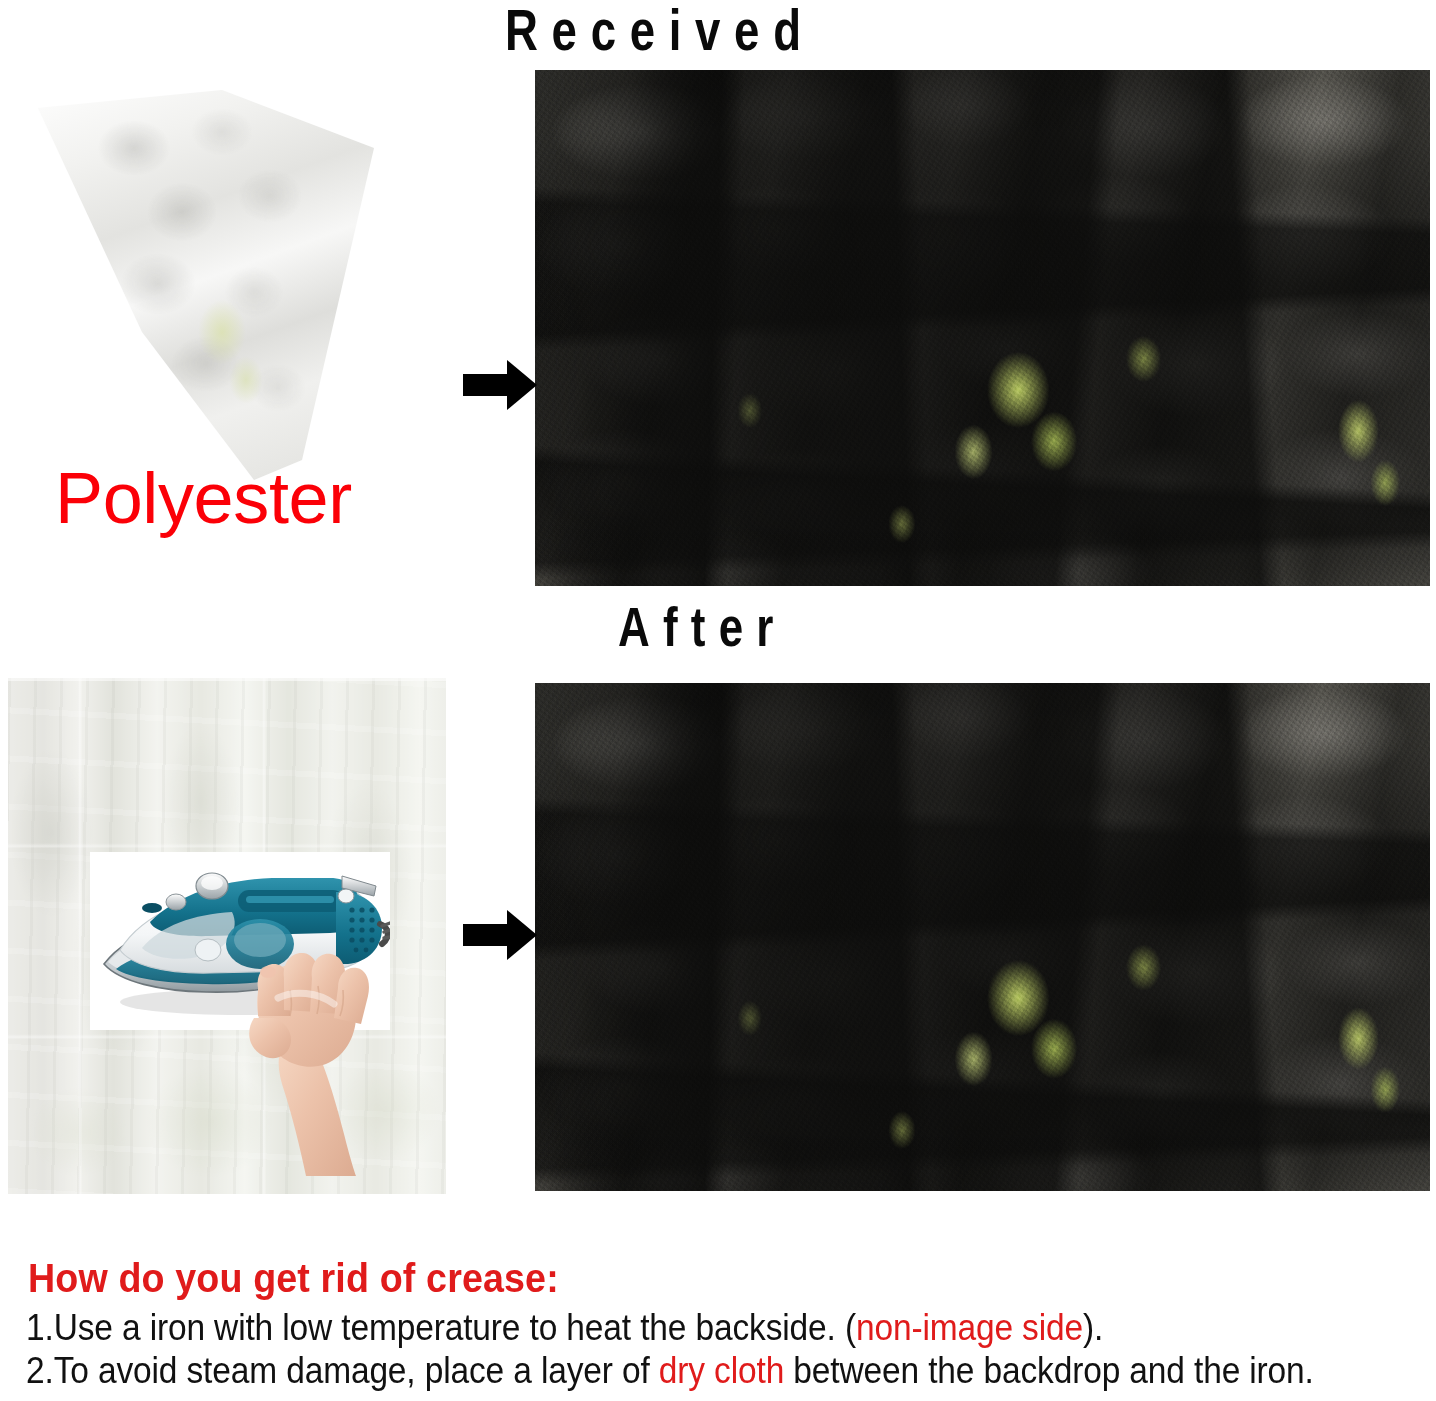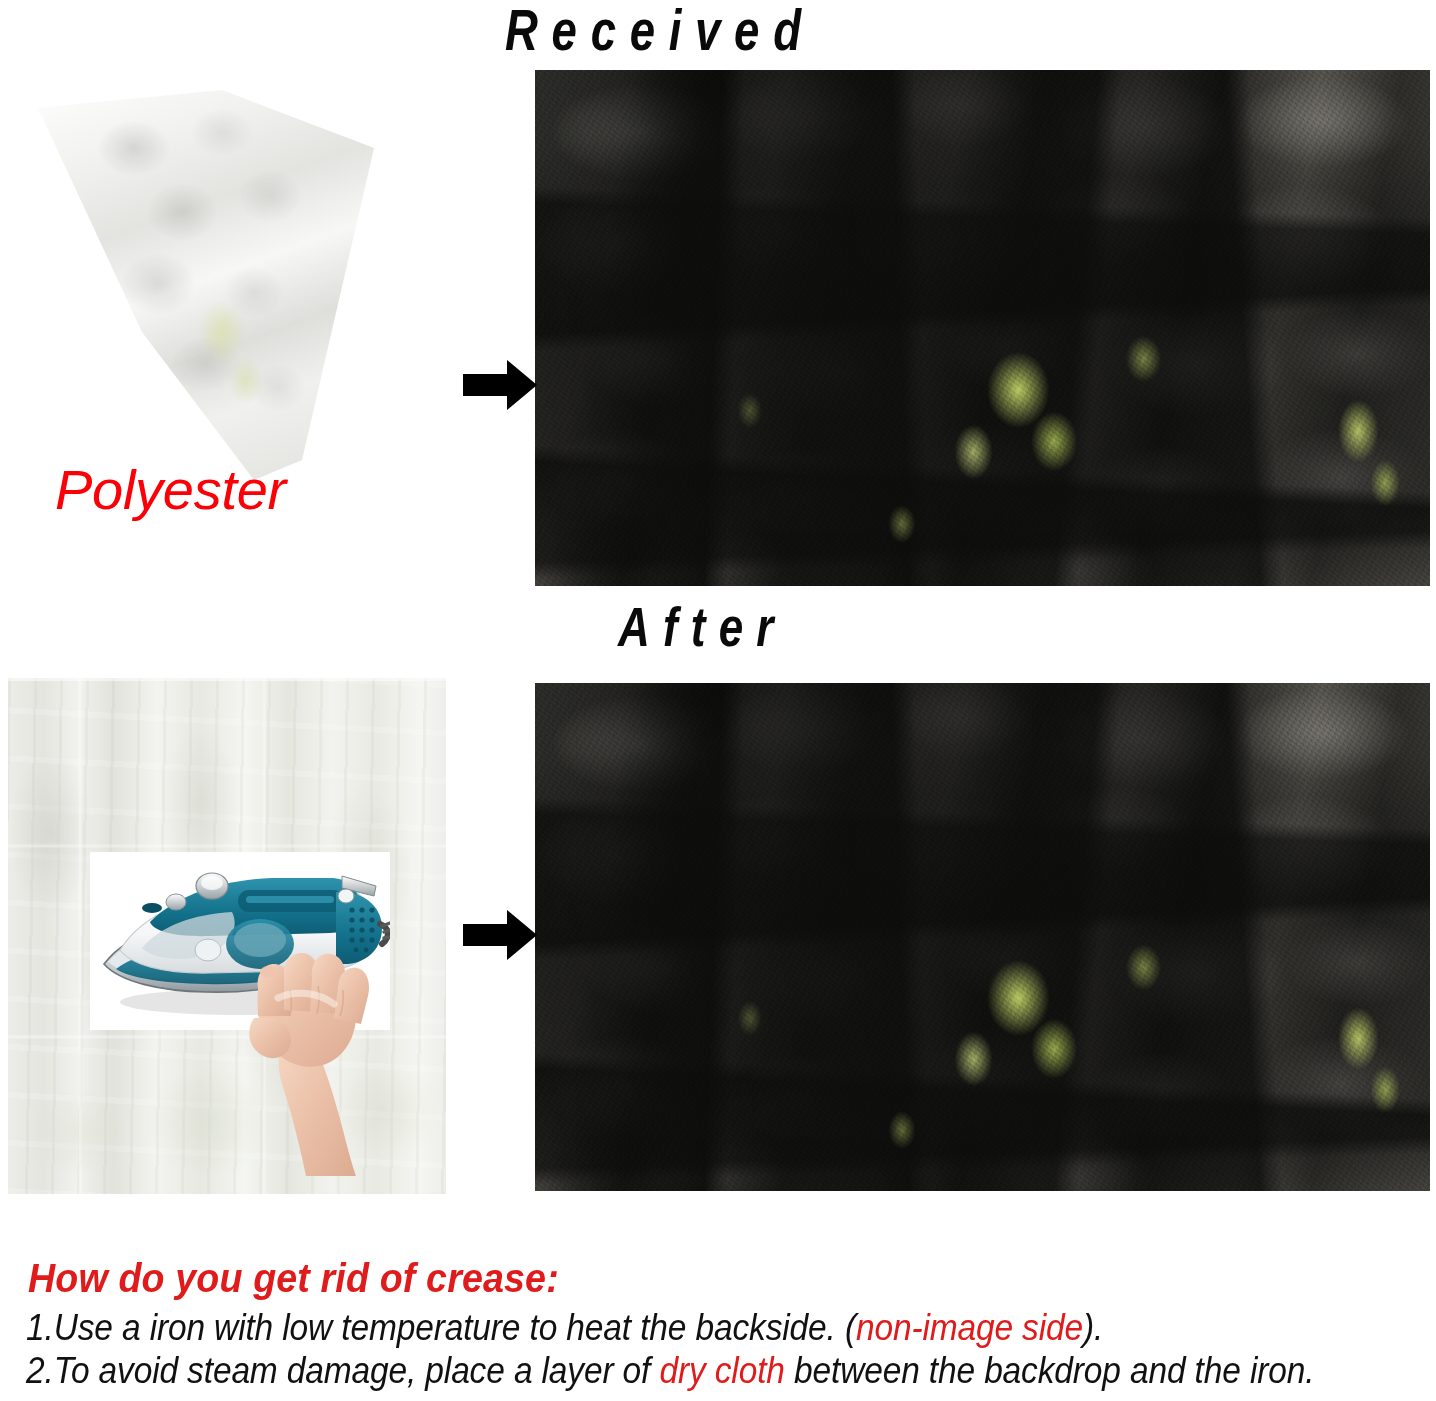--- a/index.html
+++ b/index.html
@@ -2,41 +2,41 @@
 <html><head>
 <meta charset="utf-8">
 <title>Polyester Backdrop Care Infographic</title>
 <style>
   html,body{margin:0;padding:0;background:#ffffff;}
   body{
     width:1436px;height:1401px;position:relative;overflow:hidden;
     font-family:"Liberation Sans","DejaVu Sans",sans-serif;
     background:#ffffff;
   }
-  .stage{position:absolute;left:0;top:0;width:1436px;height:1401px;font-style:italic;}
+  .stage{position:absolute;left:0;top:0;width:1436px;height:1401px;}
 
   
   .sec-title{
     position:absolute;
     font-family:"Liberation Sans","DejaVu Sans",sans-serif;
     font-weight:bold;
     color:#0a0a0a;
     letter-spacing:0.30em;
     transform:scaleX(0.80);
     transform-origin:left center;
     white-space:nowrap;
     line-height:1;
   }
   #title-received{left:505px;top:2px;font-size:57px;}
   #title-after{left:618px;top:600px;font-size:55px;}
 
   
   #polyester-label{
     position:absolute;left:55px;top:462px;
-    font-size:56px;font-weight:400;
+    font-size:72px;font-weight:400;
     color:#fb0007;
     letter-spacing:-0.005em;
     line-height:1;
     white-space:nowrap;
     font-family:"Liberation Sans","DejaVu Sans",sans-serif;
     z-index:6;
   }
 
   
   .arrow{position:absolute;z-index:7;}

